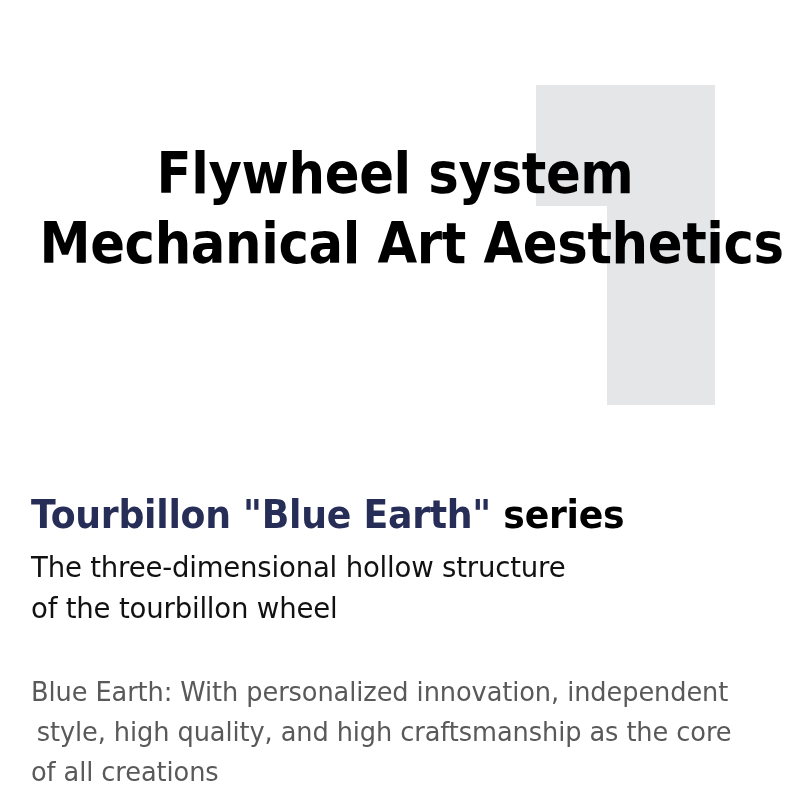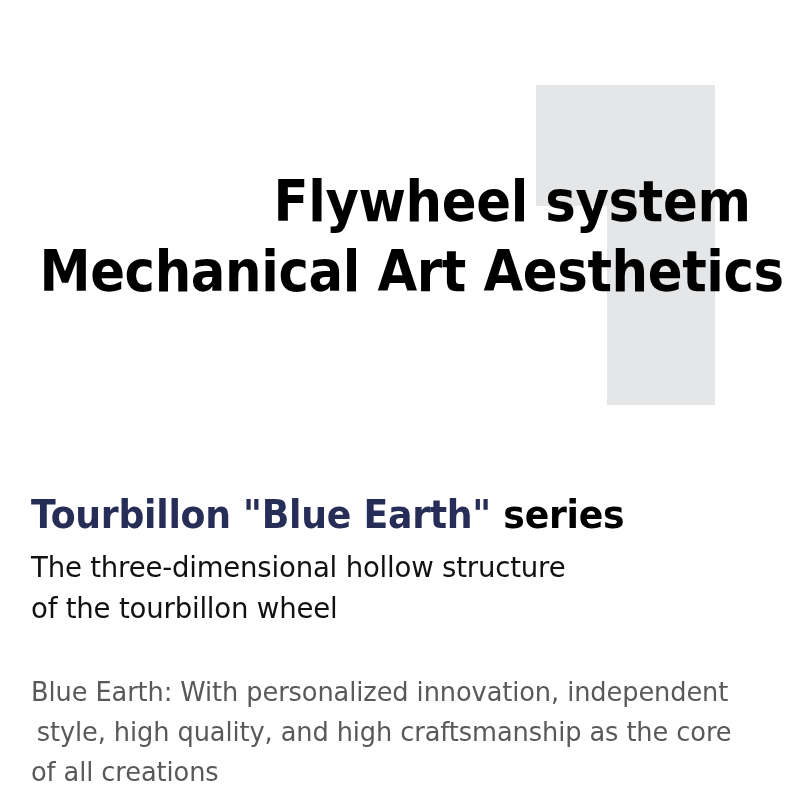--- a/index.html
+++ b/index.html
@@ -42,22 +42,21 @@
     height: 200px;
   }
 
   
   .hero {
     position: absolute;
     left: 0;
     top: 138px;
     width: 790px;
     z-index: 2;
-    text-align: right;
-    margin-top: 28px;
+    text-align: center;
   }
   .hero-line {
     display: block;
     color: #000000;
     font-family: "DejaVu Sans", sans-serif;
     font-weight: 700;
     font-size: 57px;
     line-height: 70px;
     letter-spacing: -0.4px;
     transform: scaleX(0.90);

